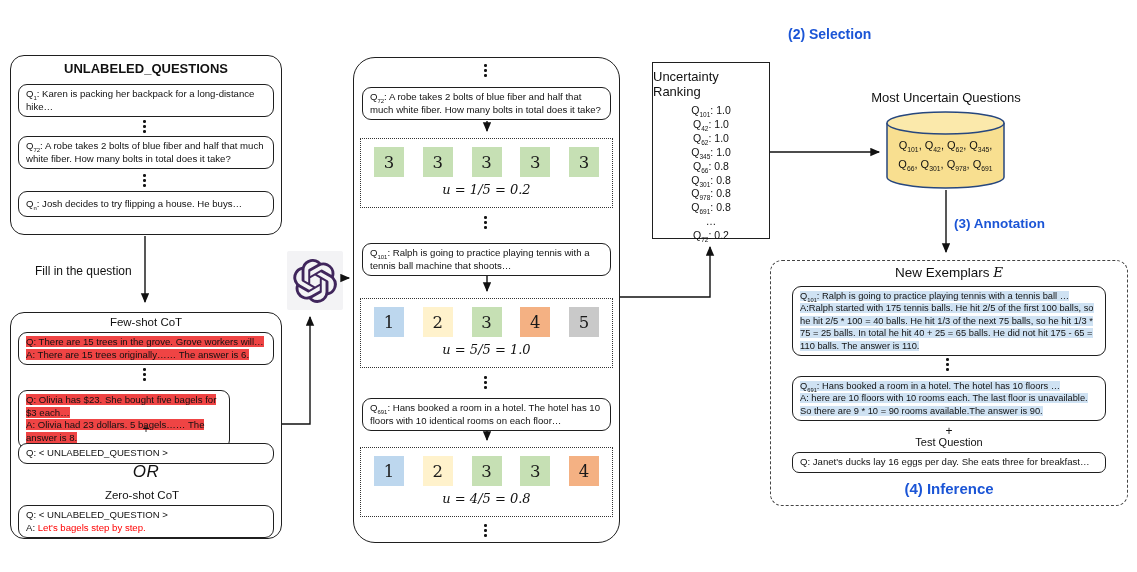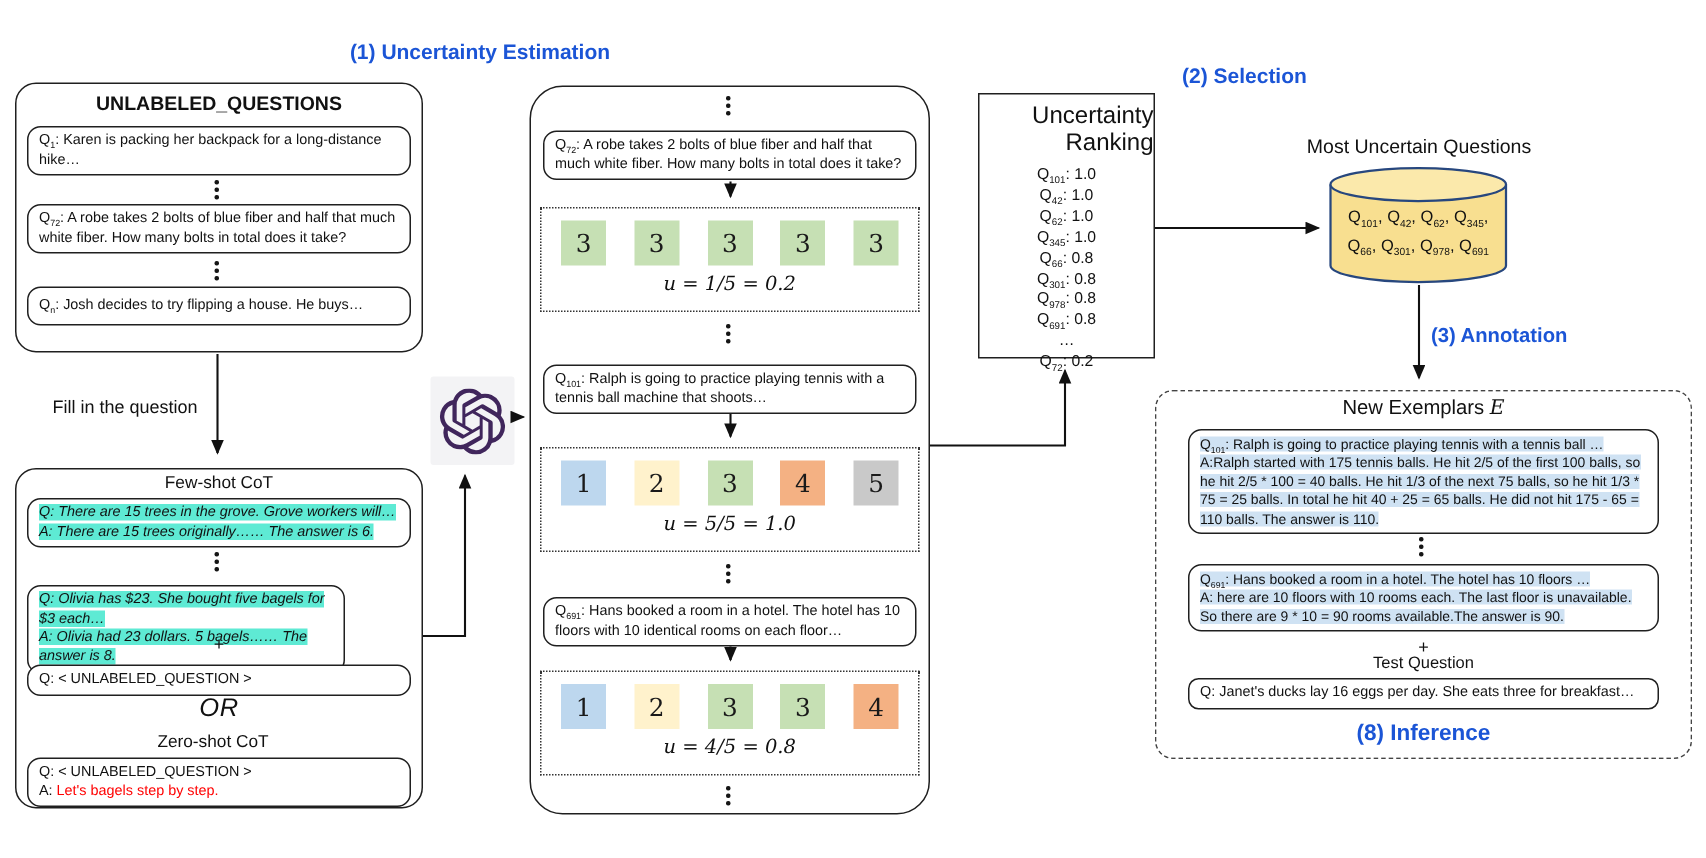--- a/index.html
+++ b/index.html
@@ -7,39 +7,38 @@
           font-family:"Liberation Sans",sans-serif;color:#111;}
   .abs{position:absolute;}
   .panel{position:absolute;border:1.5px solid #1f1f1f;border-radius:14px;background:#fff;box-sizing:border-box;}
   .bubble{position:absolute;border:1.2px solid #1f1f1f;border-radius:9px;background:#fff;
           padding:3px 7px;font-size:9.6px;line-height:1.32;box-sizing:border-box;}
   .dashedbox{position:absolute;border:1.1px dotted #333;box-sizing:border-box;background:#fff;}
   .heading{position:absolute;font-weight:bold;font-size:14px;}
   .ptitle{position:absolute;font-size:11.5px;text-align:center;}
   .vdots{position:absolute;display:flex;flex-direction:column;gap:2.4px;align-items:center;}
   .vdots i{width:2.7px;height:2.7px;border-radius:50%;background:#151515;display:block;}
-  .hl-g{background:#5eead4;font-style:italic;}
+  .hl-g{background:#ef4444;}
   .hl-b{background:#cfe2f3;}
   .sqrow{display:flex;justify-content:space-between;padding:8px 13px 0 13px;}
   .sq{width:30px;height:30px;display:flex;align-items:center;justify-content:center;
       font-family:"DejaVu Serif",serif;font-size:16.5px;color:#1a1a1a;}
   .uline{font-family:"DejaVu Serif",serif;font-style:italic;font-size:13px;text-align:center;margin-top:5px;}
   sub{font-size:0.62em;line-height:0;}
   .rrow{font-size:10.5px;line-height:13.9px;text-align:center;}
   .overlay{position:absolute;left:0;top:0;pointer-events:none;}
   .conn{stroke:#111;stroke-width:1.4;fill:none;}
   .plus{position:absolute;font-size:12px;text-align:center;}
 </style>
 </head>
 <body>
 
 <div id="canvas">
 
-  <div class="heading" style="left: 225px; top: 26px; width: 190px; text-align: center; color: rgb(27, 85, 214);">(1) Uncertainty Estimation</div>
-  <div class="heading" style="left: 788px; top: 26px; color: rgb(27, 85, 214); margin-top: 16px;">(2) Selection</div>
+  <div class="heading" style="left: 788px; top: 26px; color: rgb(27, 85, 214);">(2) Selection</div>
 
   <div class="panel" style="left:10px;top:55px;width:272px;height:180px;"></div>
   <div class="abs" style="left:10px;top:61px;width:272px;text-align:center;font-weight:bold;font-size:13px;">UNLABELED_QUESTIONS</div>
 
   <div class="bubble" style="left:18px;top:84px;width:256px;min-height:32px;">
     <span>Q</span><sub>1</sub><span>: Karen is packing her backpack for a long-distance hike…</span>
   </div>
   <div class="vdots" style="left:143px;top:120px;">
       <i></i>
       <i></i>
@@ -150,21 +149,21 @@
     </div>
     <div class="uline">u = 4/5 = 0.8</div>
   </div>
   <div class="vdots" style="left:484px;top:524px;">
       <i></i>
       <i></i>
       <i></i>
     </div>
 
   <div class="abs" style="left:652px;top:62px;width:118px;height:177px;border:1.5px solid #1f1f1f;background:#fff;box-sizing:border-box;">
-    <div style="font-size:16px;text-align:right;margin-top:6px;">Uncertainty Ranking</div>
+    <div style="font-size:13px;text-align:left;margin-top:6px;">Uncertainty Ranking</div>
     <div style="margin-top:5px;">
       <div class="rrow"><span>Q</span><sub>101</sub><span>: </span><span>1.0</span></div>
       <div class="rrow"><span>Q</span><sub>42</sub><span>: </span><span>1.0</span></div>
       <div class="rrow"><span>Q</span><sub>62</sub><span>: </span><span>1.0</span></div>
       <div class="rrow"><span>Q</span><sub>345</sub><span>: </span><span>1.0</span></div>
       <div class="rrow"><span>Q</span><sub>66</sub><span>: </span><span>0.8</span></div>
       <div class="rrow"><span>Q</span><sub>301</sub><span>: </span><span>0.8</span></div>
       <div class="rrow"><span>Q</span><sub>978</sub><span>: </span><span>0.8</span></div>
       <div class="rrow"><span>Q</span><sub>691</sub><span>: </span><span>0.8</span></div>
       <div class="rrow">…</div>
@@ -205,21 +204,21 @@
   <div class="bubble" style="left:792px;top:376px;width:314px;min-height:44px;font-size:9.3px;line-height:1.34;">
     <div><span class="hl-b"><span>Q</span><sub>691</sub><span>: Hans booked a room in a hotel. The hotel has 10 floors …</span></span></div>
     <div><span class="hl-b">A: here are 10 floors with 10 rooms each. The last floor is unavailable.</span></div>
     <div><span class="hl-b">So there are 9 * 10 = 90 rooms available.The answer is 90.</span></div>
   </div>
   <div class="plus" style="left:770px;top:424px;width:358px;">+</div>
   <div class="abs" style="left:770px;top:436px;width:358px;text-align:center;font-size:11px;">Test Question</div>
   <div class="bubble" style="left:792px;top:452px;width:314px;min-height:20px;display:flex;align-items:center;border-radius:7px;">
     <span>Q: Janet's ducks lay 16 eggs per day. She eats three for breakfast…</span>
   </div>
-  <div class="heading" style="left: 770px; top: 480px; width: 358px; text-align: center; font-size: 15px; color: rgb(27, 85, 214);">(8) Inference</div>
+  <div class="heading" style="left: 770px; top: 480px; width: 358px; text-align: center; font-size: 15px; color: rgb(27, 85, 214);">(4) Inference</div>
 
   <svg class="overlay" width="1137" height="572">
     <defs>
       <marker id="ah" markerWidth="9" markerHeight="9" refX="6.2" refY="3" orient="auto">
         <path d="M0,0 L7,3 L0,6 z" fill="#111"></path>
       </marker>
     </defs>
     <path class="conn" d="M145,236 V302" marker-end="url(#ah)"></path>
     <path class="conn" d="M282,424 H310 V317" marker-end="url(#ah)"></path>
     <path class="conn" d="M344,278 H349" marker-end="url(#ah)"></path>

